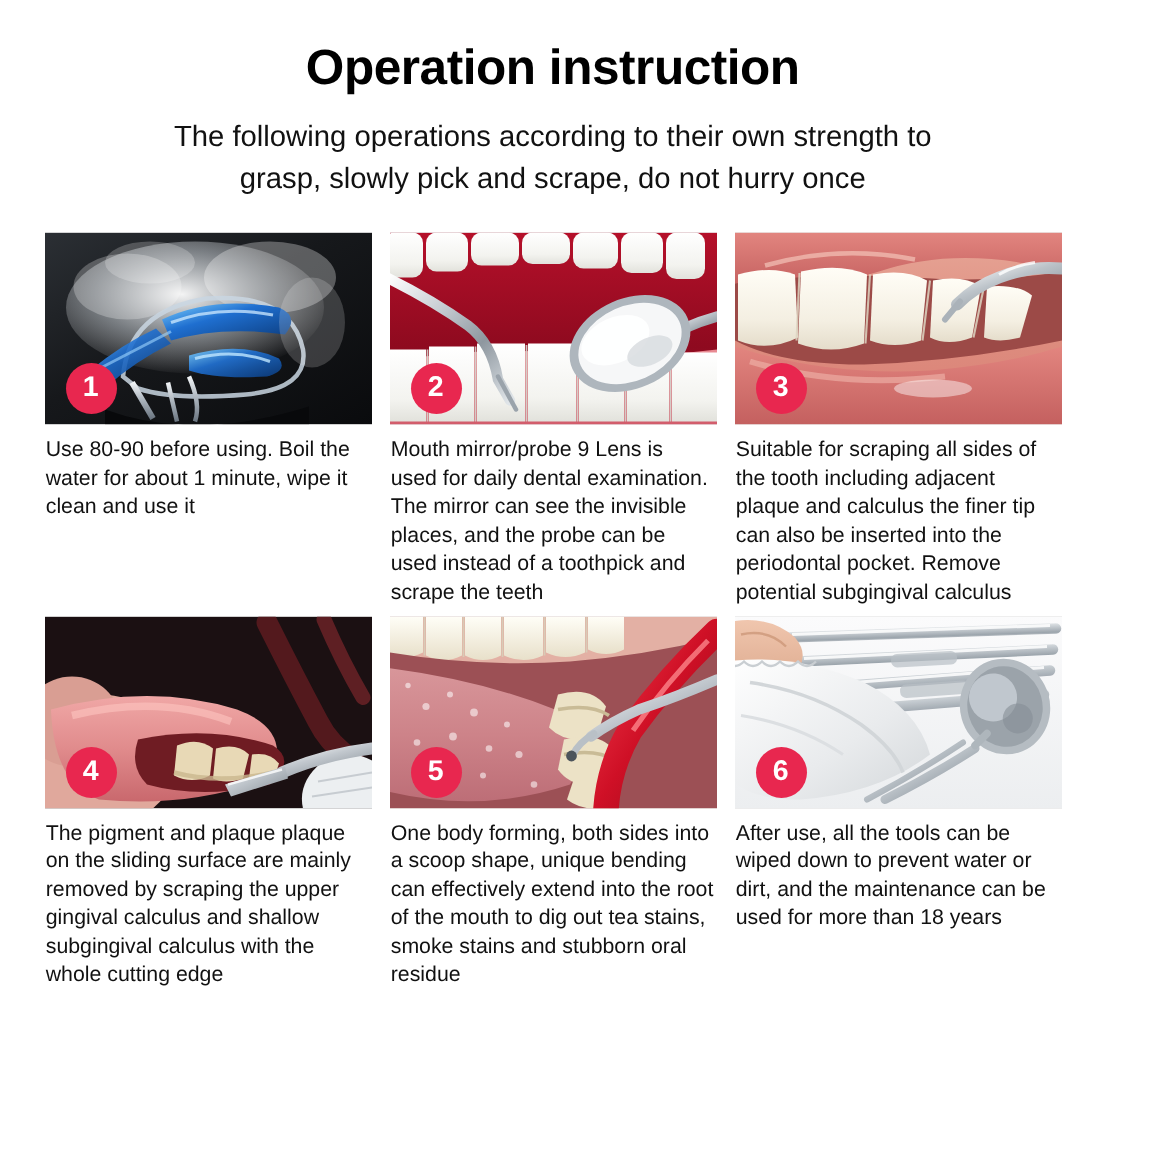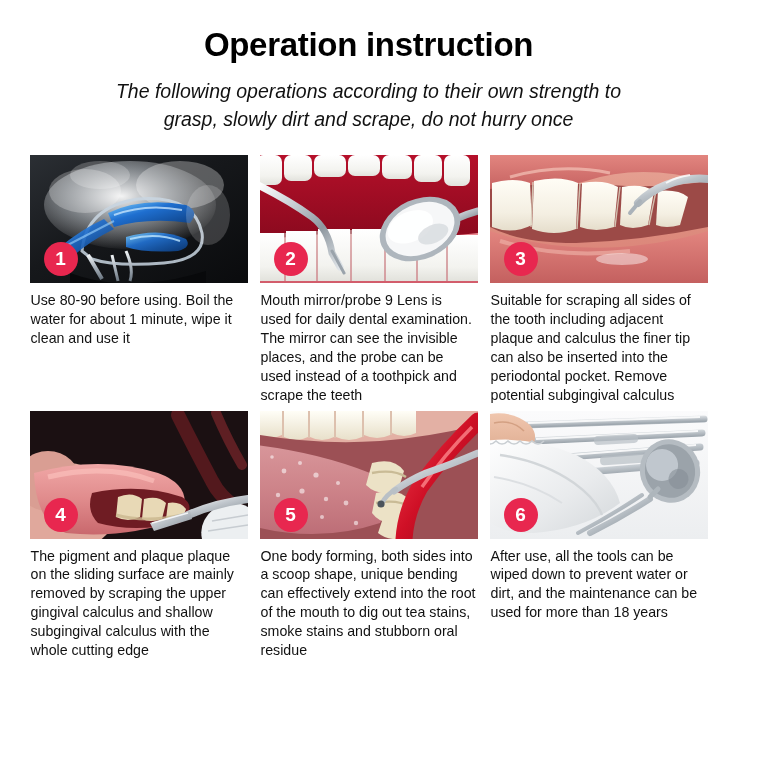--- a/index.html
+++ b/index.html
@@ -41,21 +41,20 @@
   .subtitle {
     font-size: 19.5px;
     line-height: 1.42;
     margin: 0 auto;
     width: 640px;
     color: #111;
   }
   .subtitle .sub-line {
     display: block;
     white-space: nowrap;
-    font-style: italic;
   }
 
   
   .steps {
     margin-top: 22px;
     display: grid;
     grid-template-columns: repeat(3, 218px);
     justify-content: center;
     column-gap: 12px;
     row-gap: 0px;
@@ -107,21 +106,21 @@
 </style>
 </head>
 <body>
 
 <div class="page">
 
   <div class="header">
     <h1 class="page-title">Operation instruction</h1>
     <div class="subtitle">
       <span class="sub-line">The following operations according to their own strength to</span>
-      <span class="sub-line">grasp, slowly dirt and scrape, do not hurry once</span>
+      <span class="sub-line">grasp, slowly pick and scrape, do not hurry once</span>
     </div>
   </div>
 
   <div class="steps">
 
     <div class="step">
       <div class="thumb">
         <svg viewBox="0 0 218 128" preserveAspectRatio="none">
           <defs>
             <linearGradient id="g1bg" x1="0" y1="0" x2="1" y2="1">

